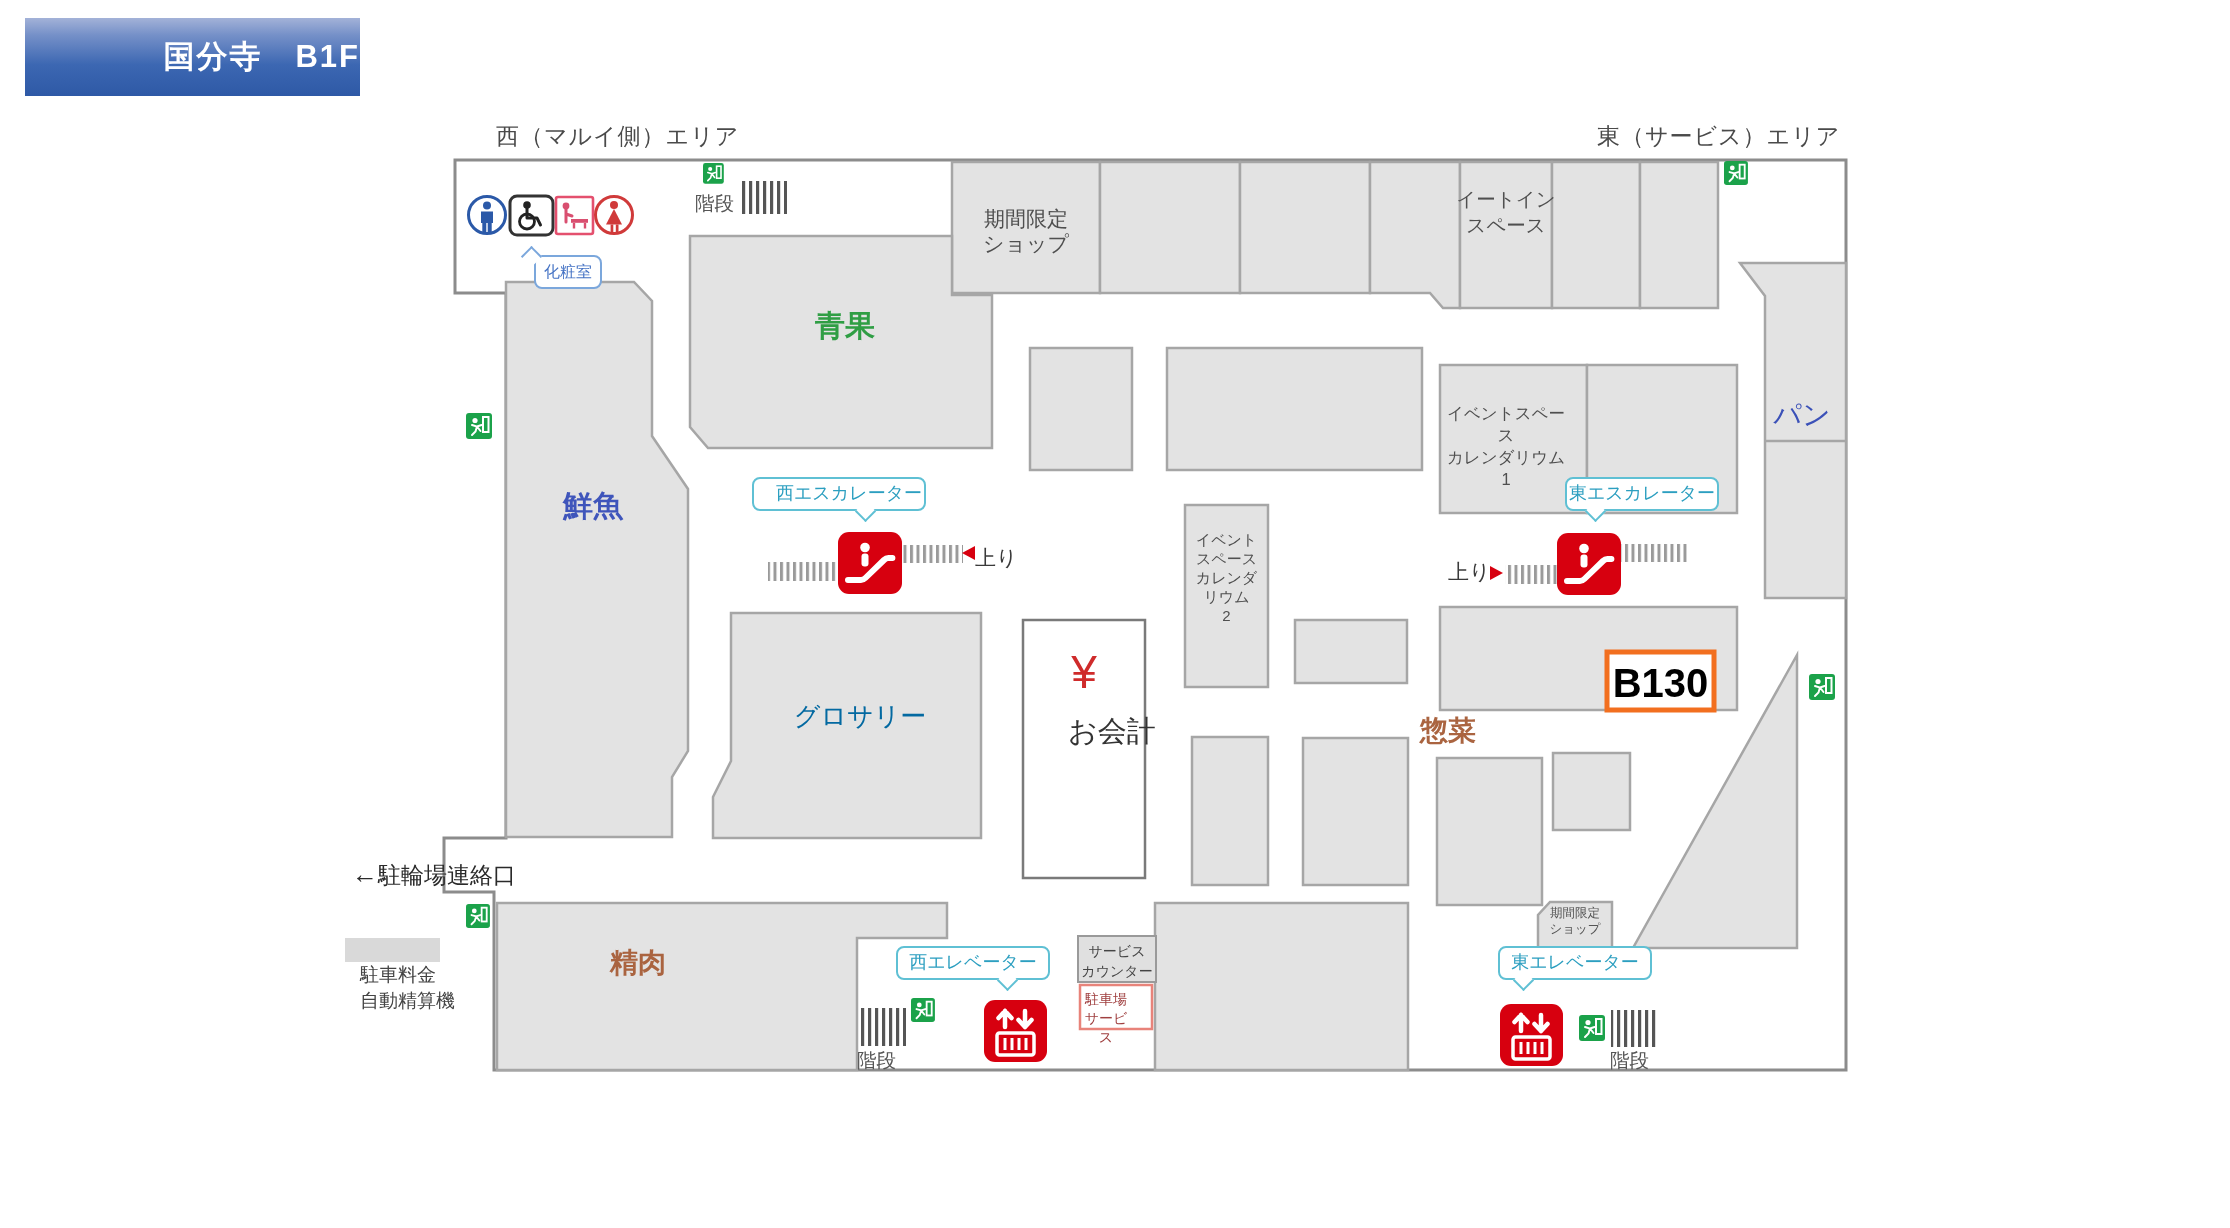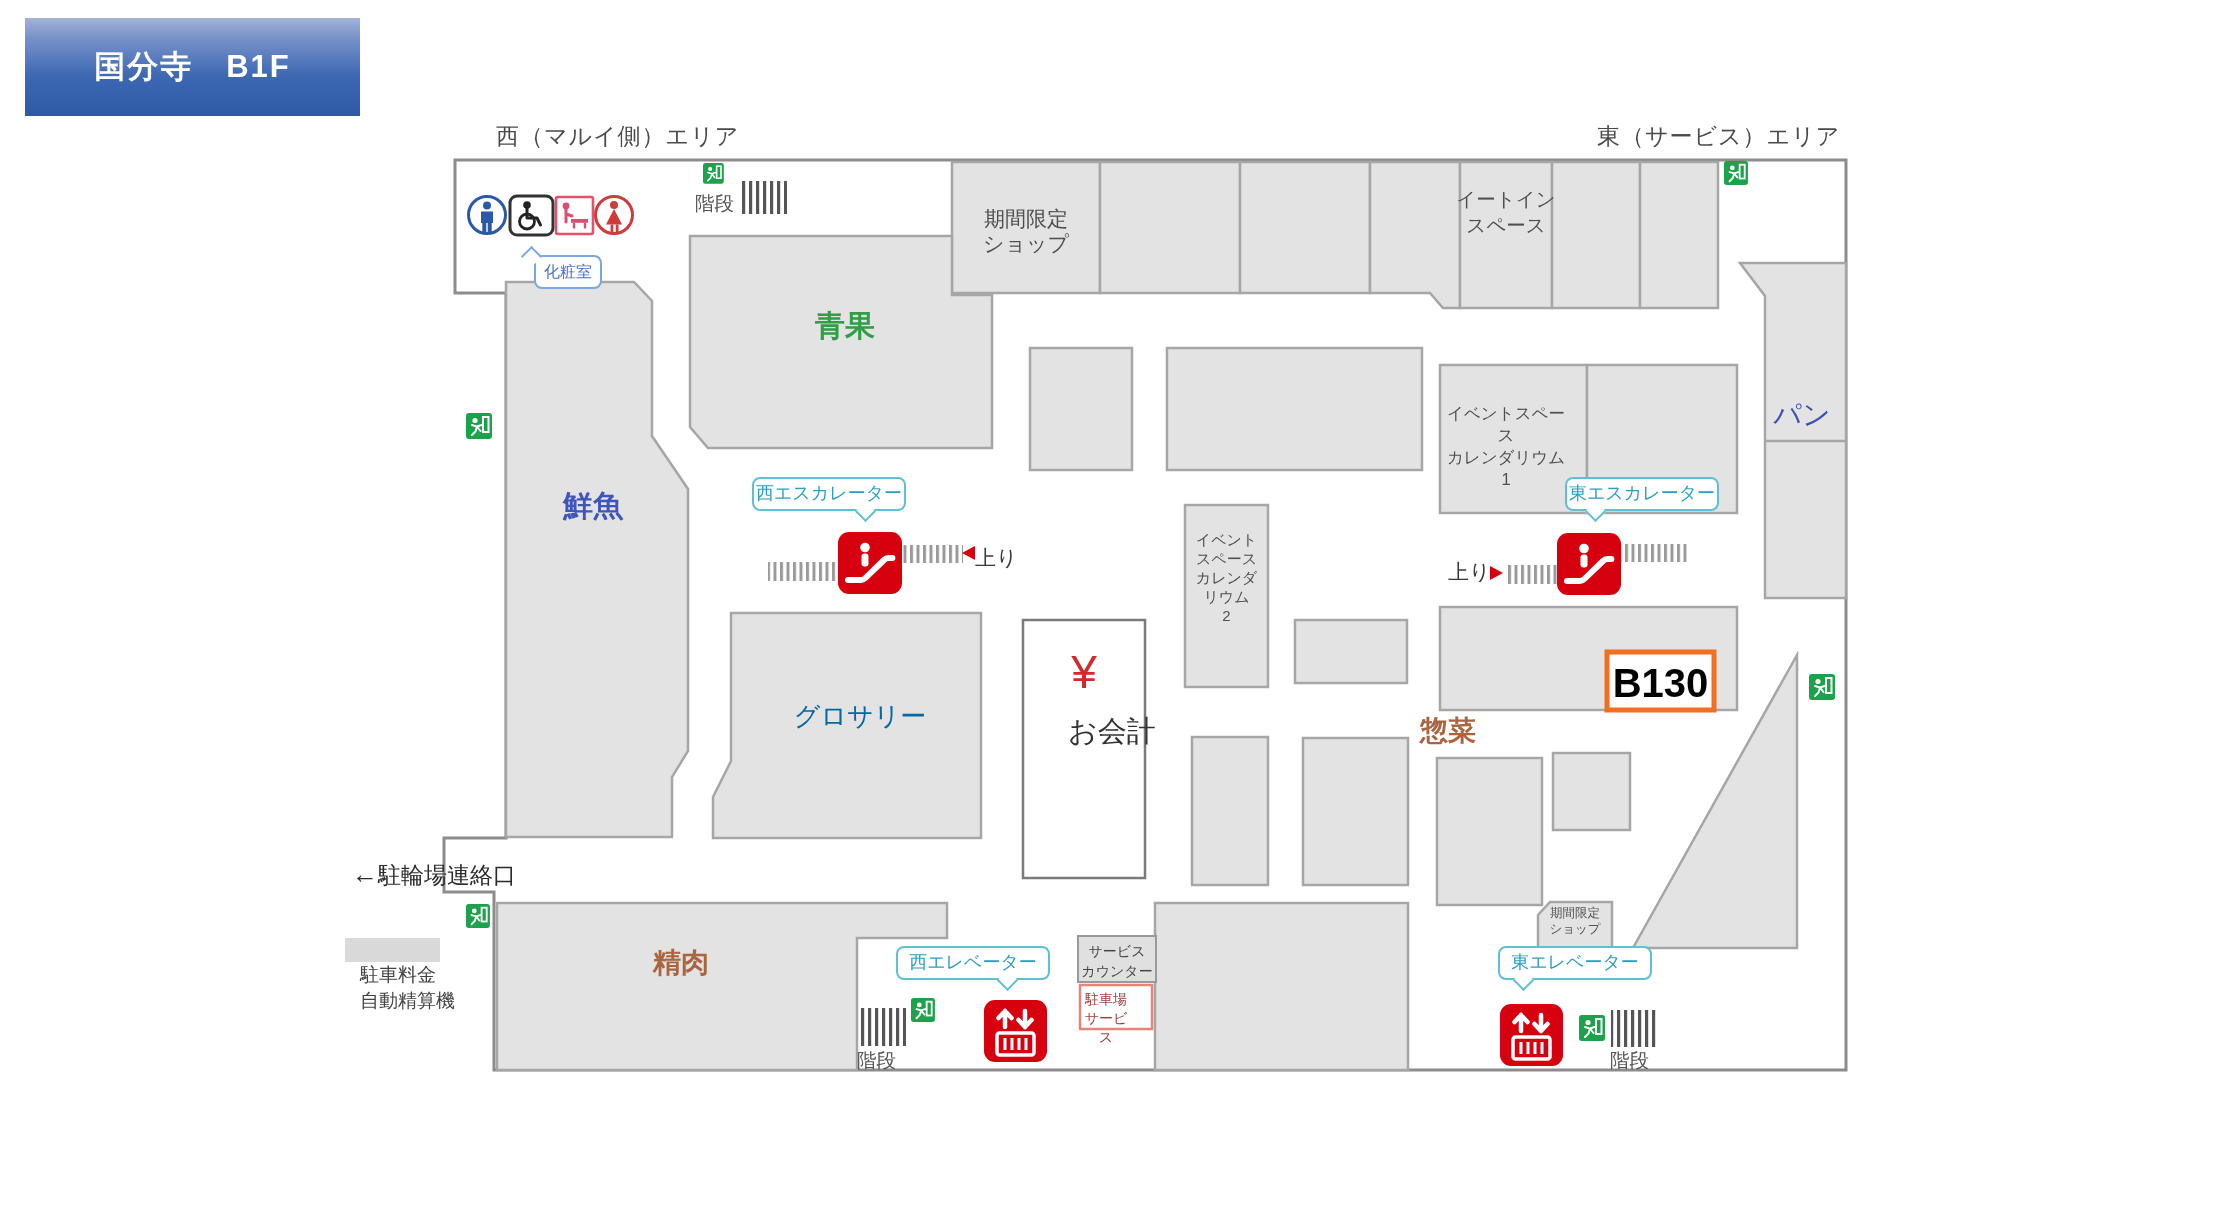--- a/index.html
+++ b/index.html
@@ -1,23 +1,23 @@
 <!DOCTYPE html>
 <html><head>
 <meta charset="utf-8">
 <style>
   html,body { margin:0; padding:0; background:#fff; }
   .page {
     position:relative; width:2230px; height:1228px; background:#fff;
     font-family:"Liberation Sans","DejaVu Sans",sans-serif; overflow:hidden;
   }
   .banner {
-    position:absolute; left:25px; top:18px; width:335px; height:98px;
+    position:absolute; left:25px; top:18px; width:335px; height:78px;
     background:linear-gradient(180deg,#a3b2d8 0%,#7590c8 22%,#3c67b2 60%,#2e59a6 100%);
-    display:flex; align-items:center; justify-content:center;
+    display:flex; align-items:center; justify-content:flex-end;
   }
   .banner span { color:#fff; font-size:31px; font-weight:bold; letter-spacing:2px; }
   .map-svg { position:absolute; left:0; top:0; z-index:1; }
   .lbl { position:absolute; z-index:4; color:#4a4a4a; white-space:nowrap; }
   .pre { white-space:pre-line; }
   .ctr { text-align:center; }
   .area-lbl { font-size:23px; color:#4a4a4a; letter-spacing:1px; }
   .blk-lbl { font-size:20px; color:#4f4f4f; }
   .bubble {
     position:absolute; z-index:5; background:#fff; border:2px solid #5fc0d4; border-radius:8px;
@@ -175,21 +175,21 @@
   <div class="lbl pre ctr blk-lbl" style="left:952px; top:206px; width:148px; line-height:25px; font-size:21px;">期間限定
 ショップ</div>
   <div class="lbl pre ctr blk-lbl" style="left:1416px; top:186px; width:180px; line-height:26px; font-size:19.5px;">イートイン
 スペース</div>
 
   <div class="lbl" style="left:785px; top:306px; width:120px; text-align:center; font-size:30px; font-weight:bold; color:#2f9e44;">青果</div>
   <div class="lbl" style="left:533px; top:486px; width:120px; text-align:center; font-size:30px; font-weight:bold; color:#3f55bb;">鮮魚</div>
   <div class="lbl" style="left:790px; top:699px; width:140px; text-align:center; font-size:26px; color:#0369a1;">グロサリー</div>
   <div class="lbl" style="left:1770px; top:396px; width:64px; text-align:center; font-size:28px; font-weight:normal; color:#3b51b8;">パン</div>
   <div class="lbl" style="left:1420px; top:712px; font-size:28px; font-weight:bold; color:#aa6440;">惣菜</div>
-  <div class="lbl" style="left:610px; top:944px; font-size:28px; font-weight:bold; color:#aa6440;margin-left:43px;">精肉</div>
+  <div class="lbl" style="left:610px; top:944px; font-size:28px; font-weight:bold; color:#aa6440;">精肉</div>
 
   <div class="lbl pre ctr" style="left:1440px; top:402px; width:132px; font-size:16.5px; line-height:22px; color:#4f4f4f;">イベントスペース
 カレンダリウム
 1</div>
   <div class="lbl pre ctr" style="left:1185px; top:530px; width:83px; font-size:15px; line-height:19px; color:#4f4f4f;">イベント
 スペース
 カレンダ
 リウム
 2</div>
   <div class="lbl pre ctr" style="left:1538px; top:906px; width:74px; font-size:12.5px; line-height:15.5px; color:#555;">期間限定
@@ -212,21 +212,21 @@
   <div class="lbl" style="left:1610px; top:1047px; font-size:19.5px; color:#555;">階段</div>
 
   <div class="lbl pre ctr" style="left:1078px; top:941px; width:78px; font-size:14px; line-height:20px; color:#444;">サービス
 カウンター</div>
   <div class="lbl pre ctr" style="left:1080px; top:990px; width:52px; font-size:14px; line-height:19px; color:#a04040;">駐車場
 サービス</div>
 
   <div class="bubble blue" style="left:502px; top:255px; width:64px;margin-left:32px;">化粧室</div>
   <div class="tail up" style="left:524px; top:249px;"></div>
 
-  <div class="bubble" style="left:752px; top:477px; width:150px;">西エスカレーター</div>
+  <div class="bubble" style="left:752px; top:477px; width:150px;padding-left:20px;">西エスカレーター</div>
   <div class="tail down" style="left:858px; top:504px;"></div>
 
   <div class="bubble" style="left:1565px; top:477px; width:150px;">東エスカレーター</div>
   <div class="tail down" style="left:1588px; top:504px;"></div>
 
   <div class="bubble" style="left:896px; top:946px; width:150px;">西エレベーター</div>
   <div class="tail down" style="left:1000px; top:973px;"></div>
 
   <div class="bubble" style="left:1498px; top:946px; width:150px;">東エレベーター</div>
   <div class="tail down" style="left:1516px; top:973px;"></div>

